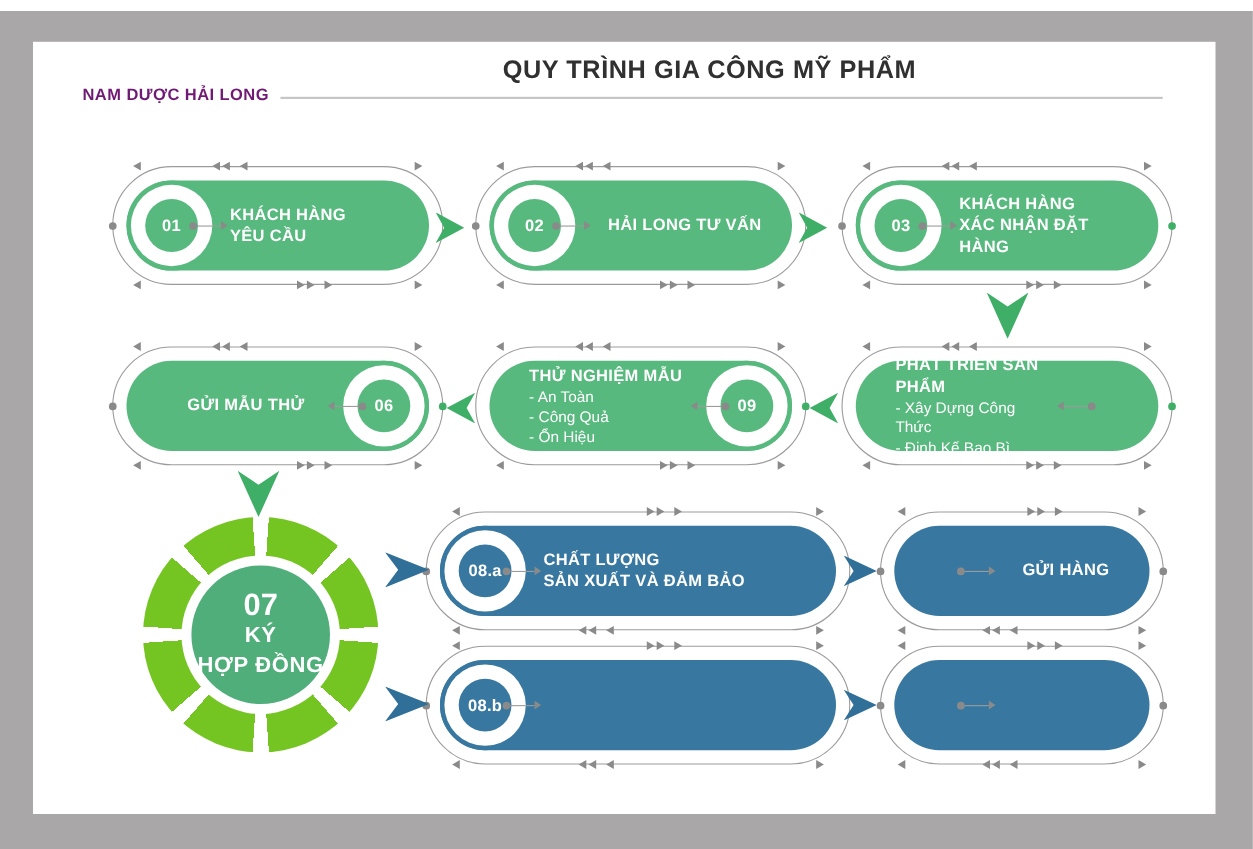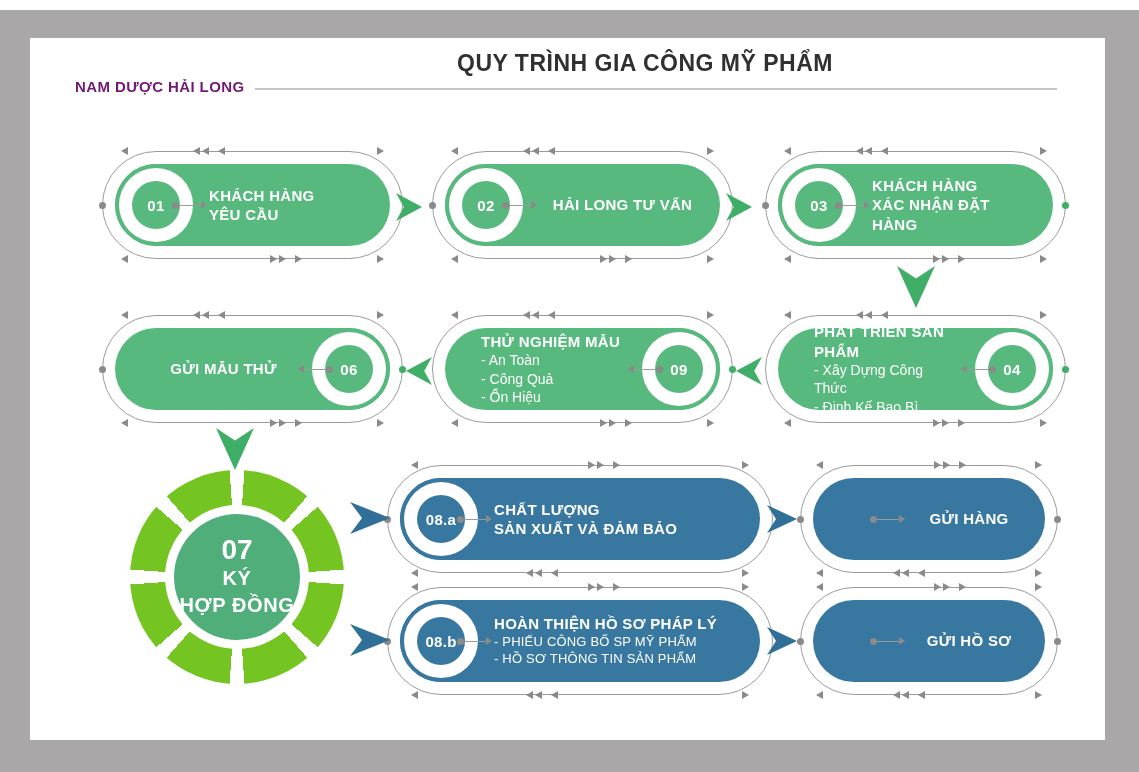--- a/index.html
+++ b/index.html
@@ -221,23 +221,20 @@
       <span class="chev bot" style="left:56%">
           <i class="r"></i>
           <i class="r"></i>
           <i class="r gap"></i>
         </span>
       <span class="chev bot" style="right:6%">
           <i class="r"></i>
         </span>
     </div>
     <span class="odot greendot odr"></span>
-    <div class="badge">
-        <span class="badge-num">04</span>
-      </div>
     <span class="conn"></span>
     <div class="ptext">
       <div class="line">PHÁT TRIỂN SẢN PHẨM</div>
       <div class="bullet">- Xây Dựng Công Thức</div>
       <div class="bullet">- Định Kế Bao Bì</div>
     </div>
   </div>
 
   <div class="pill green badge-right" style="left:415px;top:290px;width:275px;">
     <div class="orbit">
@@ -414,25 +411,20 @@
         </span>
       <span class="chev bot" style="right:6%">
           <i class="r"></i>
         </span>
     </div>
     <span class="odot gray odl"></span>
     <div class="badge">
         <span class="badge-num">08.b</span>
       </div>
     <span class="conn"></span>
-    <div class="ptext">
-      <div class="line">HOÀN THIỆN HỒ SƠ PHÁP LÝ</div>
-      <div class="bullet caps">- PHIẾU CÔNG BỐ SP MỸ PHẨM</div>
-      <div class="bullet caps">- HỒ SƠ THÔNG TIN SẢN PHẨM</div>
-    </div>
   </div>
 
   <div class="pill blue badge-left center" style="left:783px;top:562px;width:232px;">
     <div class="orbit">
       <span class="chev top" style="left:6%">
           <i class="l"></i>
         </span>
       <span class="chev top" style="left:52%">
           <i class="r"></i>
           <i class="r"></i>
@@ -449,23 +441,20 @@
           <i class="l"></i>
           <i class="l gap"></i>
         </span>
       <span class="chev bot" style="right:6%">
           <i class="r"></i>
         </span>
     </div>
     <span class="odot gray odl"></span>
     <span class="odot gray odr"></span>
     <span class="conn"></span>
-    <div class="ptext">
-      <div class="line">GỬI HỒ SƠ</div>
-    </div>
   </div>
 
   <div class="dart r g" style="left:366px;top:155px;width:26px;height:28px;"></div>
   <div class="dart r g" style="left:696px;top:155px;width:26px;height:28px;"></div>
   <div class="dart d g" style="left:867px;top:228px;width:38px;height:42px;"></div>
   <div class="dart l g" style="left:706px;top:319px;width:26px;height:28px;"></div>
   <div class="dart l g" style="left:376px;top:319px;width:26px;height:28px;"></div>
   <div class="dart d g" style="left:186px;top:390px;width:38px;height:42px;"></div>
   <div class="dart r b" style="left:320px;top:464px;width:40px;height:32px;"></div>
   <div class="dart r b" style="left:320px;top:586px;width:40px;height:32px;"></div>

